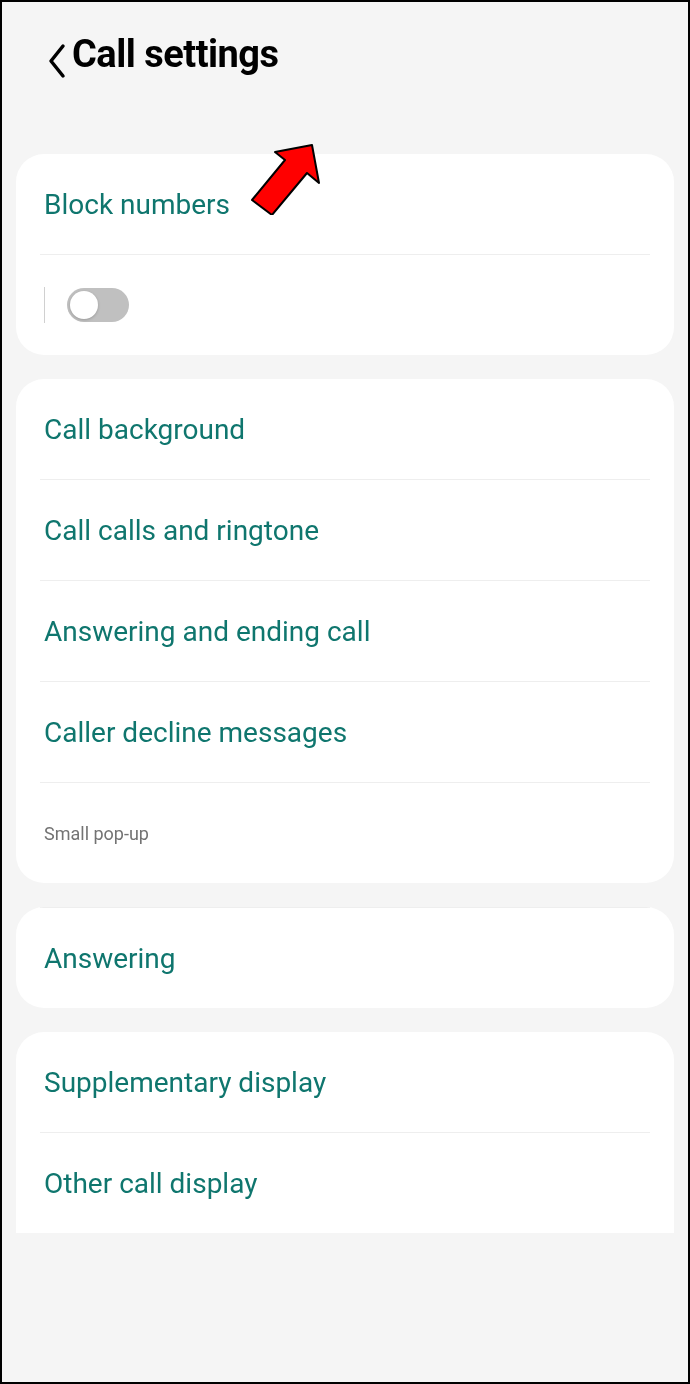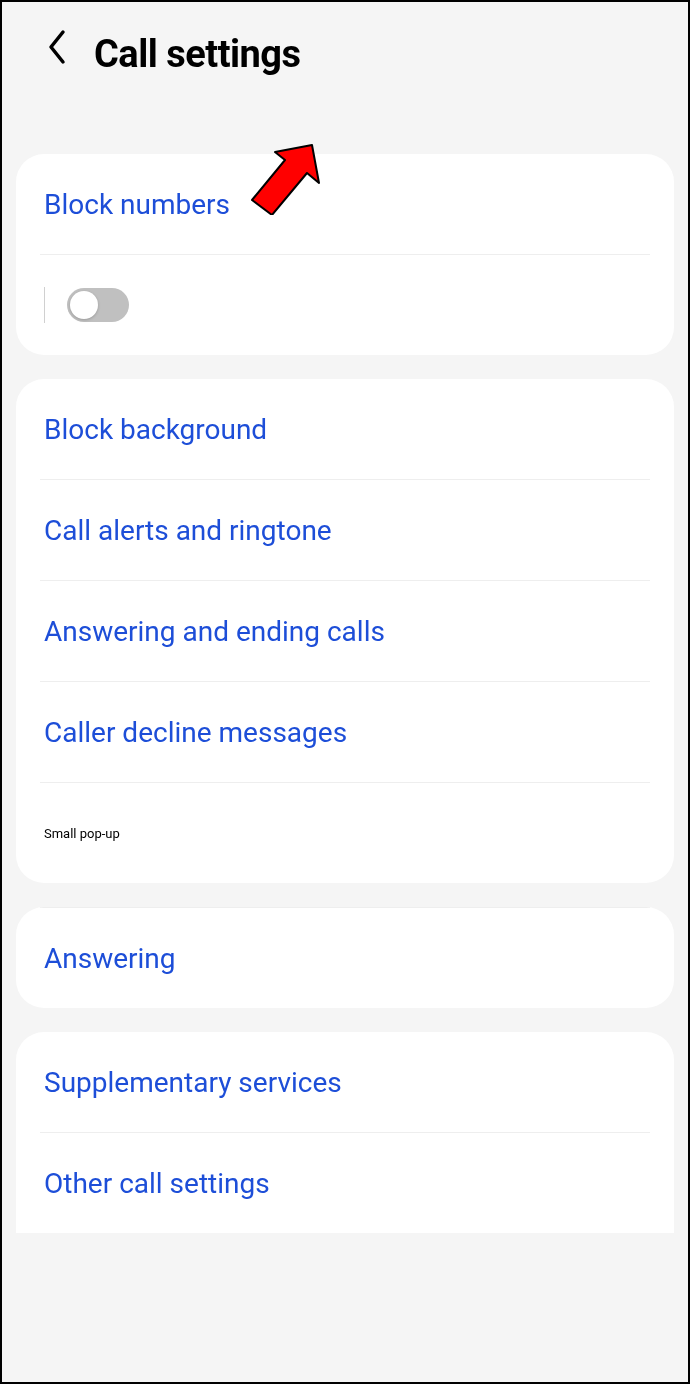--- a/index.html
+++ b/index.html
@@ -10,23 +10,22 @@
     body {
       width: 690px;
       height: 1384px;
       background: #f5f5f5;
       font-family: -apple-system, 'Segoe UI', Roboto, sans-serif;
       overflow: hidden;
       border: 2px solid #000;
     }
     .header {
       display: flex;
-      align-items: flex-start;
+      align-items: flex-end;
       padding: 30px 20px 30px 40px;
-      gap: 22px;
     }
     .back-icon {
       width: 30px;
       height: 30px;
       display: flex;
       align-items: center;
       justify-content: center;
       cursor: pointer;
     }
     .back-icon svg {
@@ -56,26 +55,26 @@
       cursor: pointer;
       min-height: 100px;
     }
     .settings-item-content {
       display: flex;
       flex-direction: column;
       gap: 6px;
     }
     .settings-item-label {
       font-size: 28px;
-      color: #1d4ed8;
+      color: #0f766e;
       font-weight: 400;
     }
     .settings-item-subtext {
-      font-size: 13px;
-      color: #000000;
+      font-size: 18px;
+      color: #737373;
       font-weight: 400;
     }
     .divider {
       height: 1px;
       background: #eeeeee;
       margin: 0 24px;
     }
     .toggle-wrap {
       display: flex;
       align-items: center;
@@ -147,33 +146,33 @@
       <div class="toggle">
         <div class="toggle-knob"></div>
       </div>
     </div>
   </div>
 </div>
 
 <div class="section">
   <div class="settings-item">
     <div class="settings-item-content">
-      <div class="settings-item-label">Block background</div>
-    </div>
-  </div>
-  <div class="divider"></div>
-  <div class="settings-item">
-    <div class="settings-item-content">
-      <div class="settings-item-label">Call alerts and ringtone</div>
-    </div>
-  </div>
-  <div class="divider"></div>
-  <div class="settings-item">
-    <div class="settings-item-content">
-      <div class="settings-item-label">Answering and ending calls</div>
+      <div class="settings-item-label">Call background</div>
+    </div>
+  </div>
+  <div class="divider"></div>
+  <div class="settings-item">
+    <div class="settings-item-content">
+      <div class="settings-item-label">Call calls and ringtone</div>
+    </div>
+  </div>
+  <div class="divider"></div>
+  <div class="settings-item">
+    <div class="settings-item-content">
+      <div class="settings-item-label">Answering and ending call</div>
     </div>
   </div>
   <div class="divider"></div>
   <div class="settings-item">
     <div class="settings-item-content">
       <div class="settings-item-label">Caller decline messages</div>
     </div>
   </div>
   <div class="divider"></div>
   <div class="settings-item">
@@ -188,27 +187,27 @@
   <div class="settings-item">
     <div class="settings-item-content">
       <div class="settings-item-label">Answering</div>
     </div>
   </div>
 </div>
 
 <div class="section last">
   <div class="settings-item">
     <div class="settings-item-content">
-      <div class="settings-item-label">Supplementary services</div>
-    </div>
-  </div>
-  <div class="divider"></div>
-  <div class="settings-item">
-    <div class="settings-item-content">
-      <div class="settings-item-label">Other call settings</div>
+      <div class="settings-item-label">Supplementary display</div>
+    </div>
+  </div>
+  <div class="divider"></div>
+  <div class="settings-item">
+    <div class="settings-item-content">
+      <div class="settings-item-label">Other call display</div>
     </div>
   </div>
 </div>
 
 <div class="arrow-annotation">
   <svg viewBox="0 0 100 80">
     <path d="M 15 65 L 48 25 L 38 17 L 75 10 L 82 48 L 70 38 L 35 80 Z" fill="#ff0000" stroke="#000" stroke-width="2" stroke-linejoin="round"></path>
   </svg>
 </div>
 

